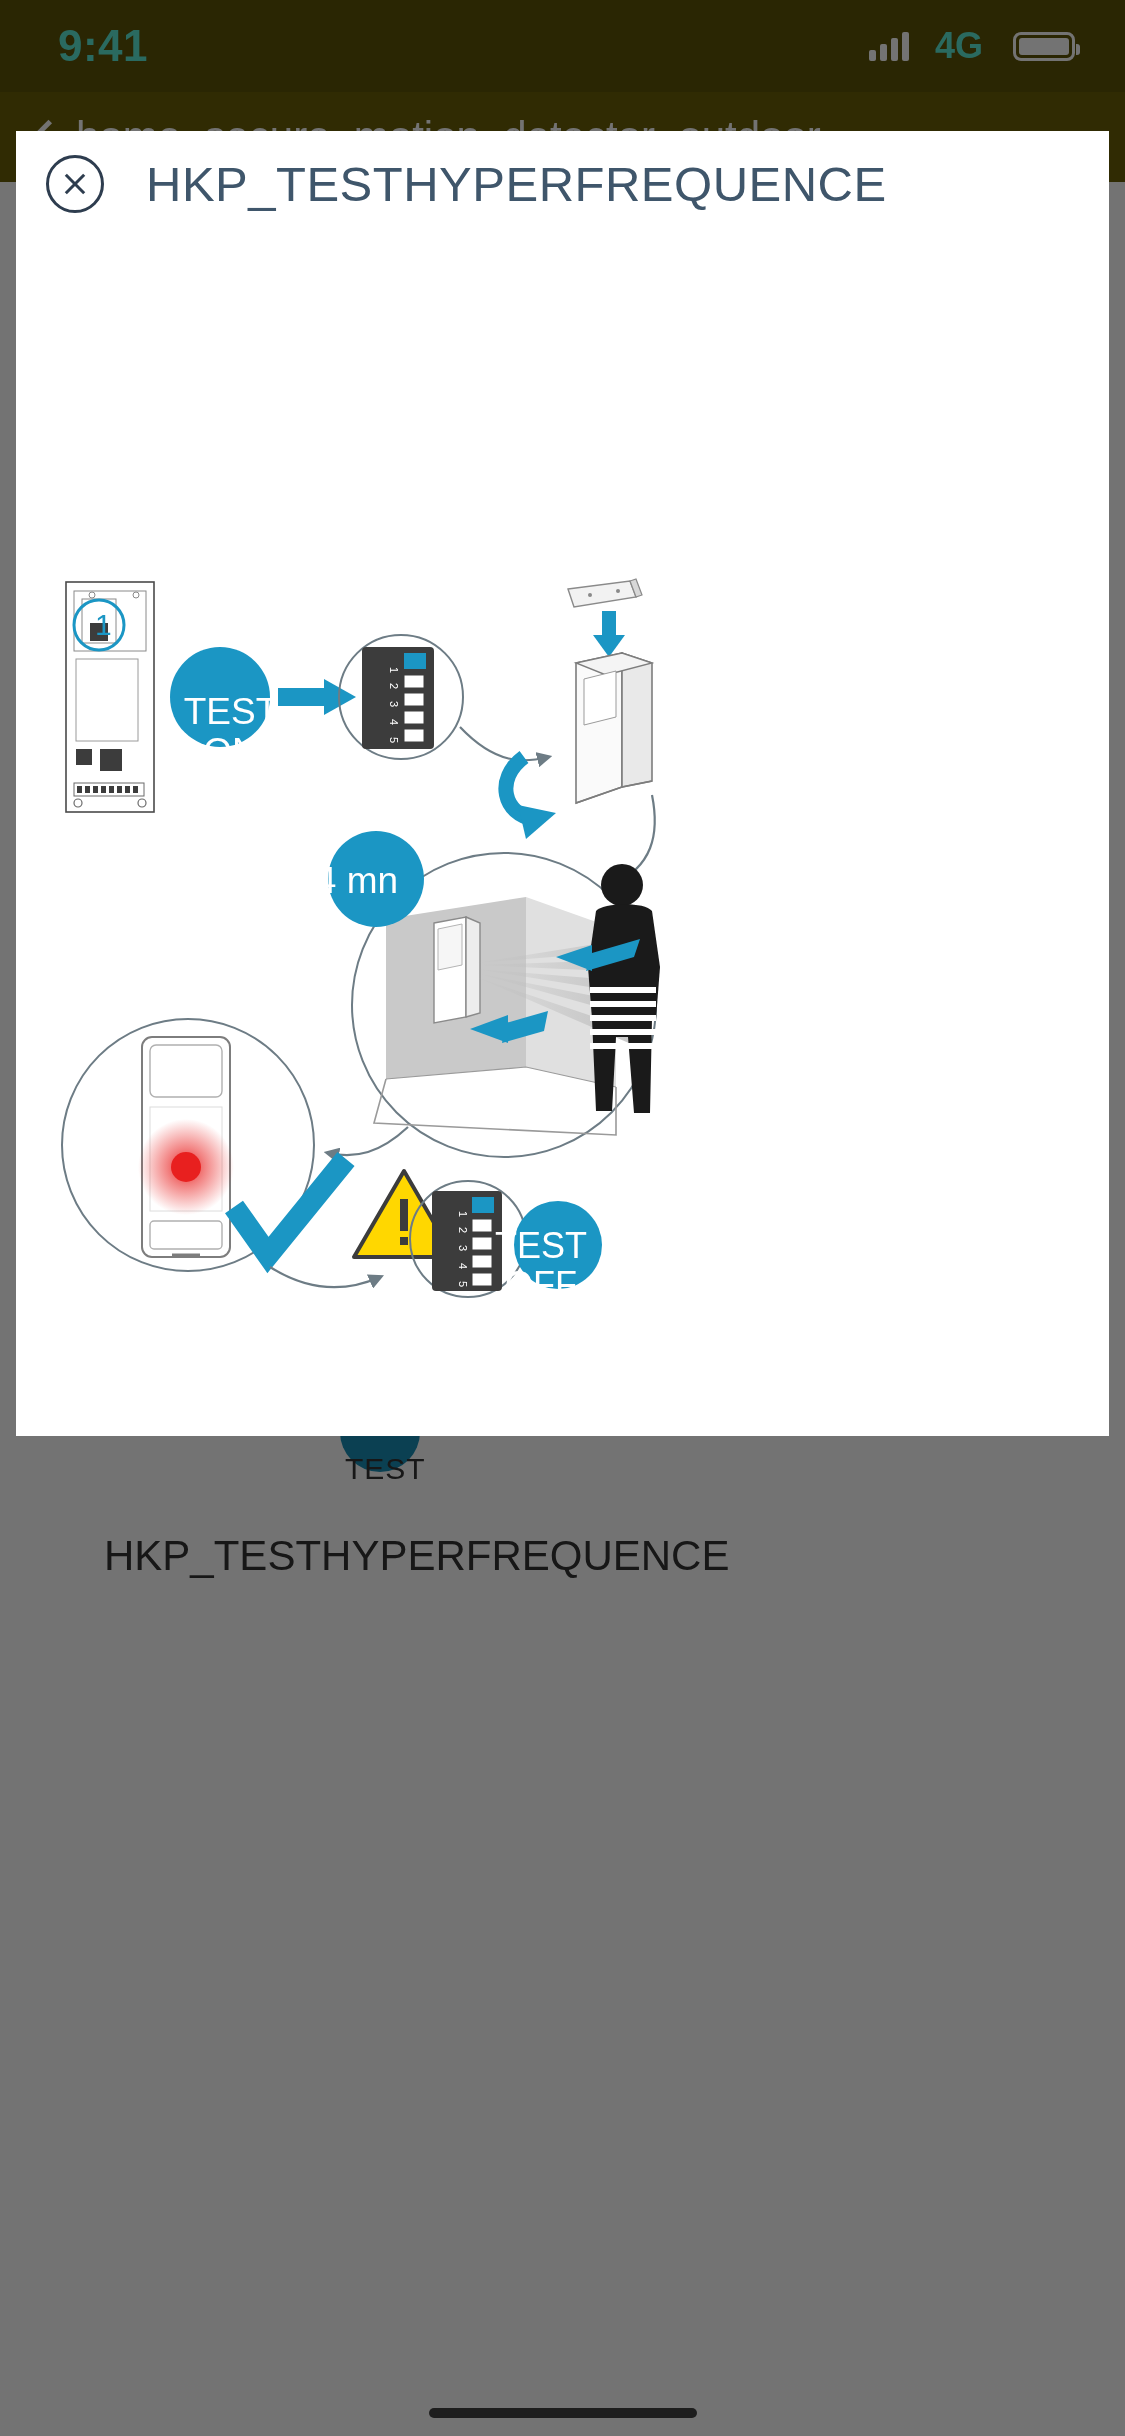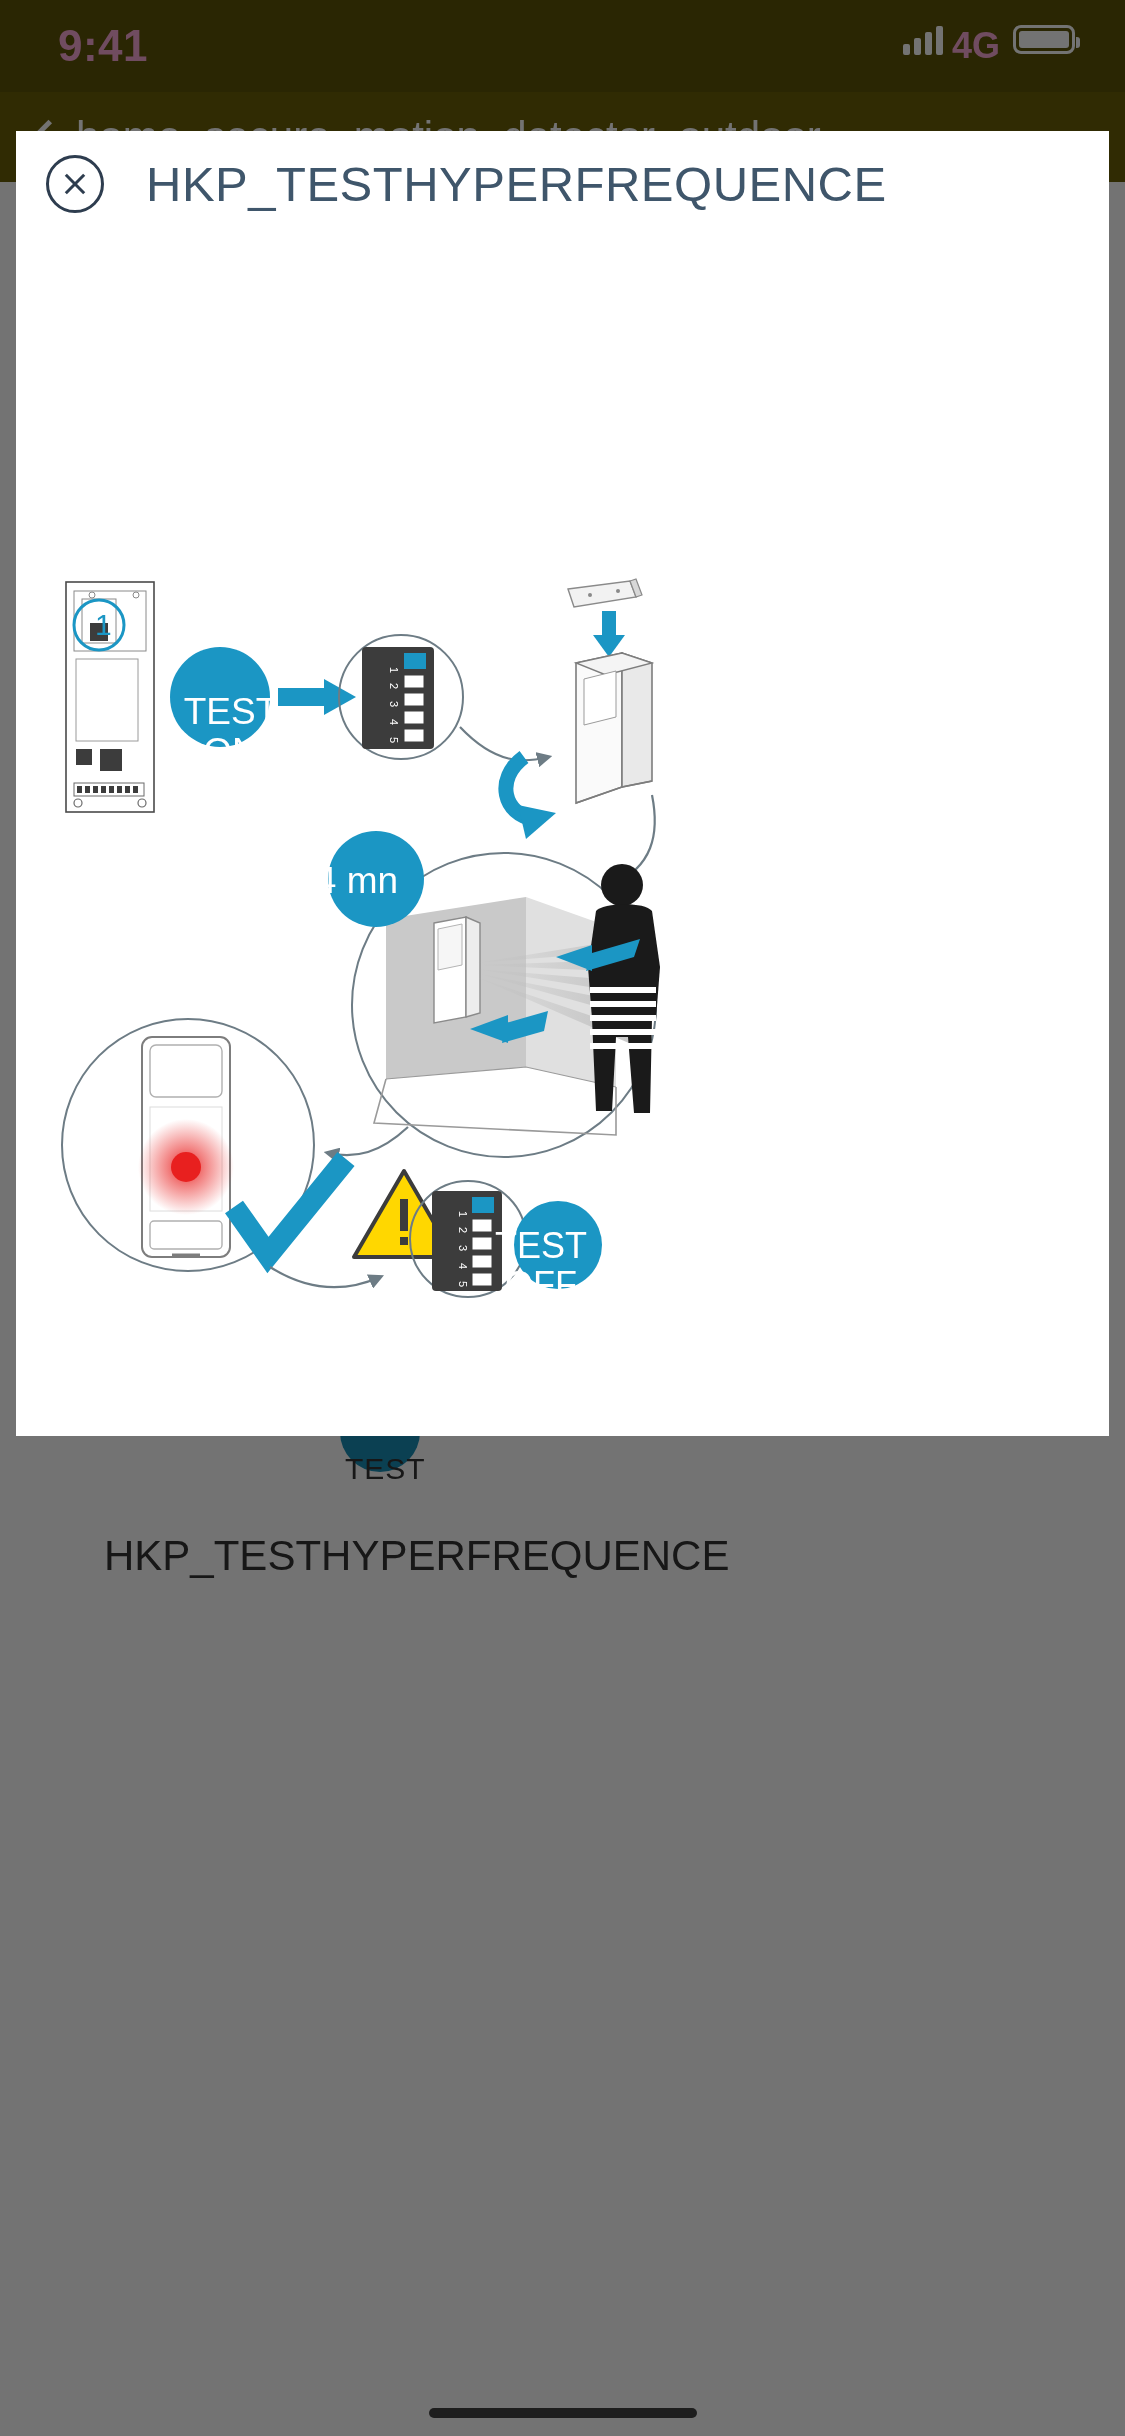--- a/index.html
+++ b/index.html
@@ -24,31 +24,31 @@
   .status-bar {
     position: absolute;
     top: 0; left: 0; right: 0;
     height: 92px;
     background: #5e5407;
     display: flex;
     align-items: center;
     justify-content: space-between;
     padding: 0 50px 0 58px;
     box-sizing: border-box;
-    color: #f9a8d4;
+    color: #5eead4;
   }
   .status-time {
     font-size: 44px;
     font-weight: bold;
     letter-spacing: 0.5px;
   }
   .status-right {
     display: flex;
-    align-items: flex-start;
-    gap: 3px;
+    align-items: center;
+    gap: 20px;
   }
   .signal-bars {
     display: flex;
     align-items: flex-end;
     gap: 4px;
     height: 30px;
   }
   .signal-bars i {
     display: block;
     width: 7px;

